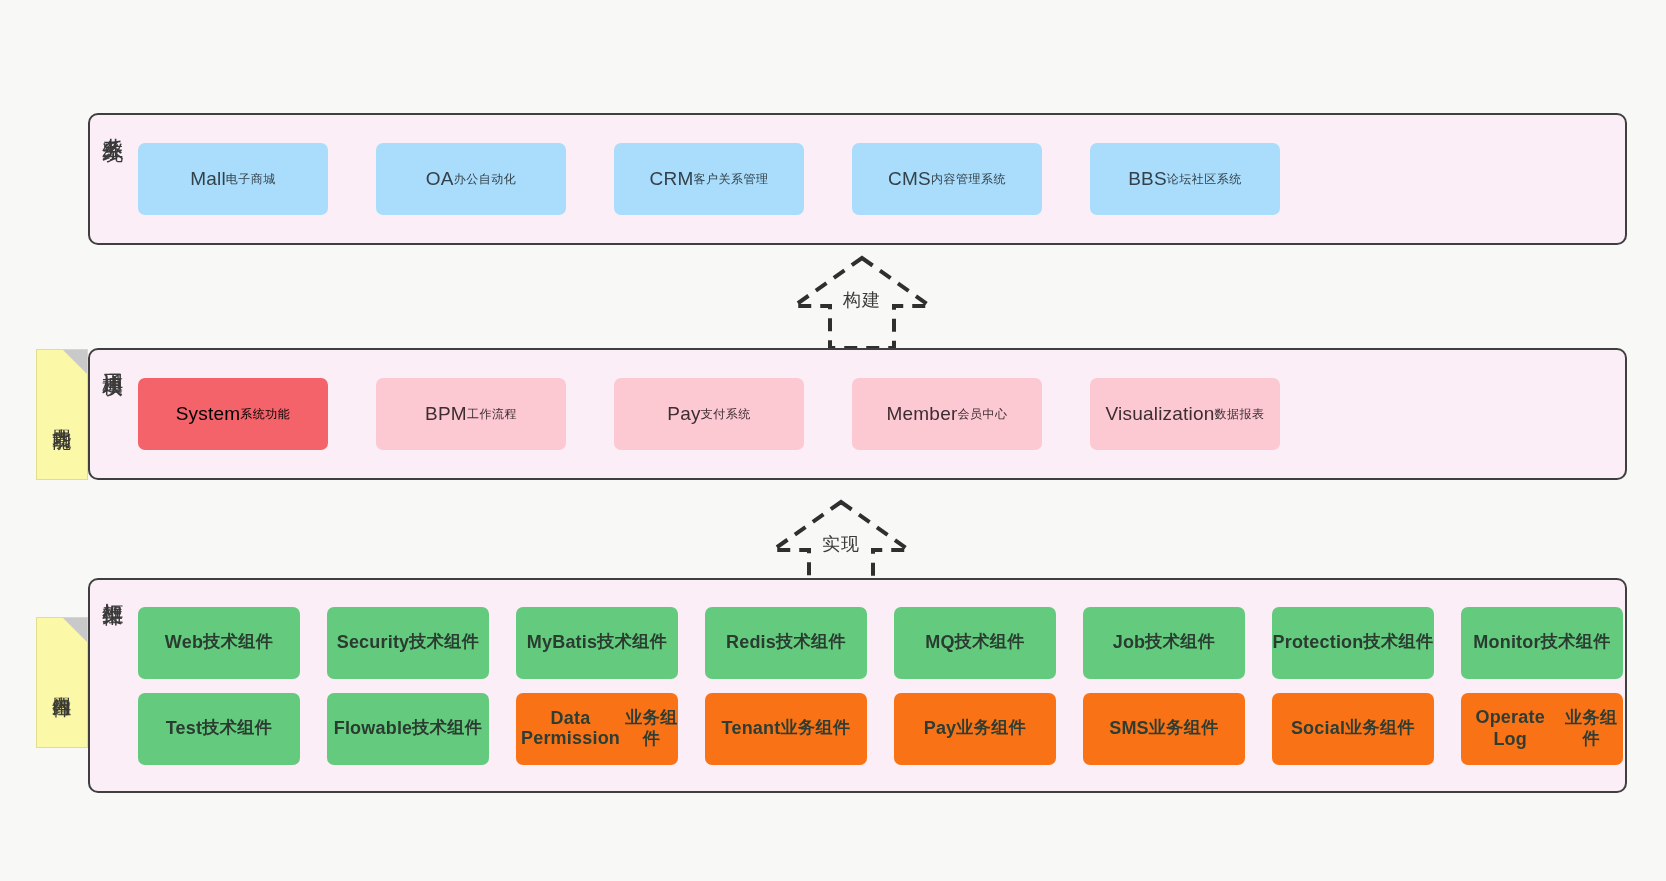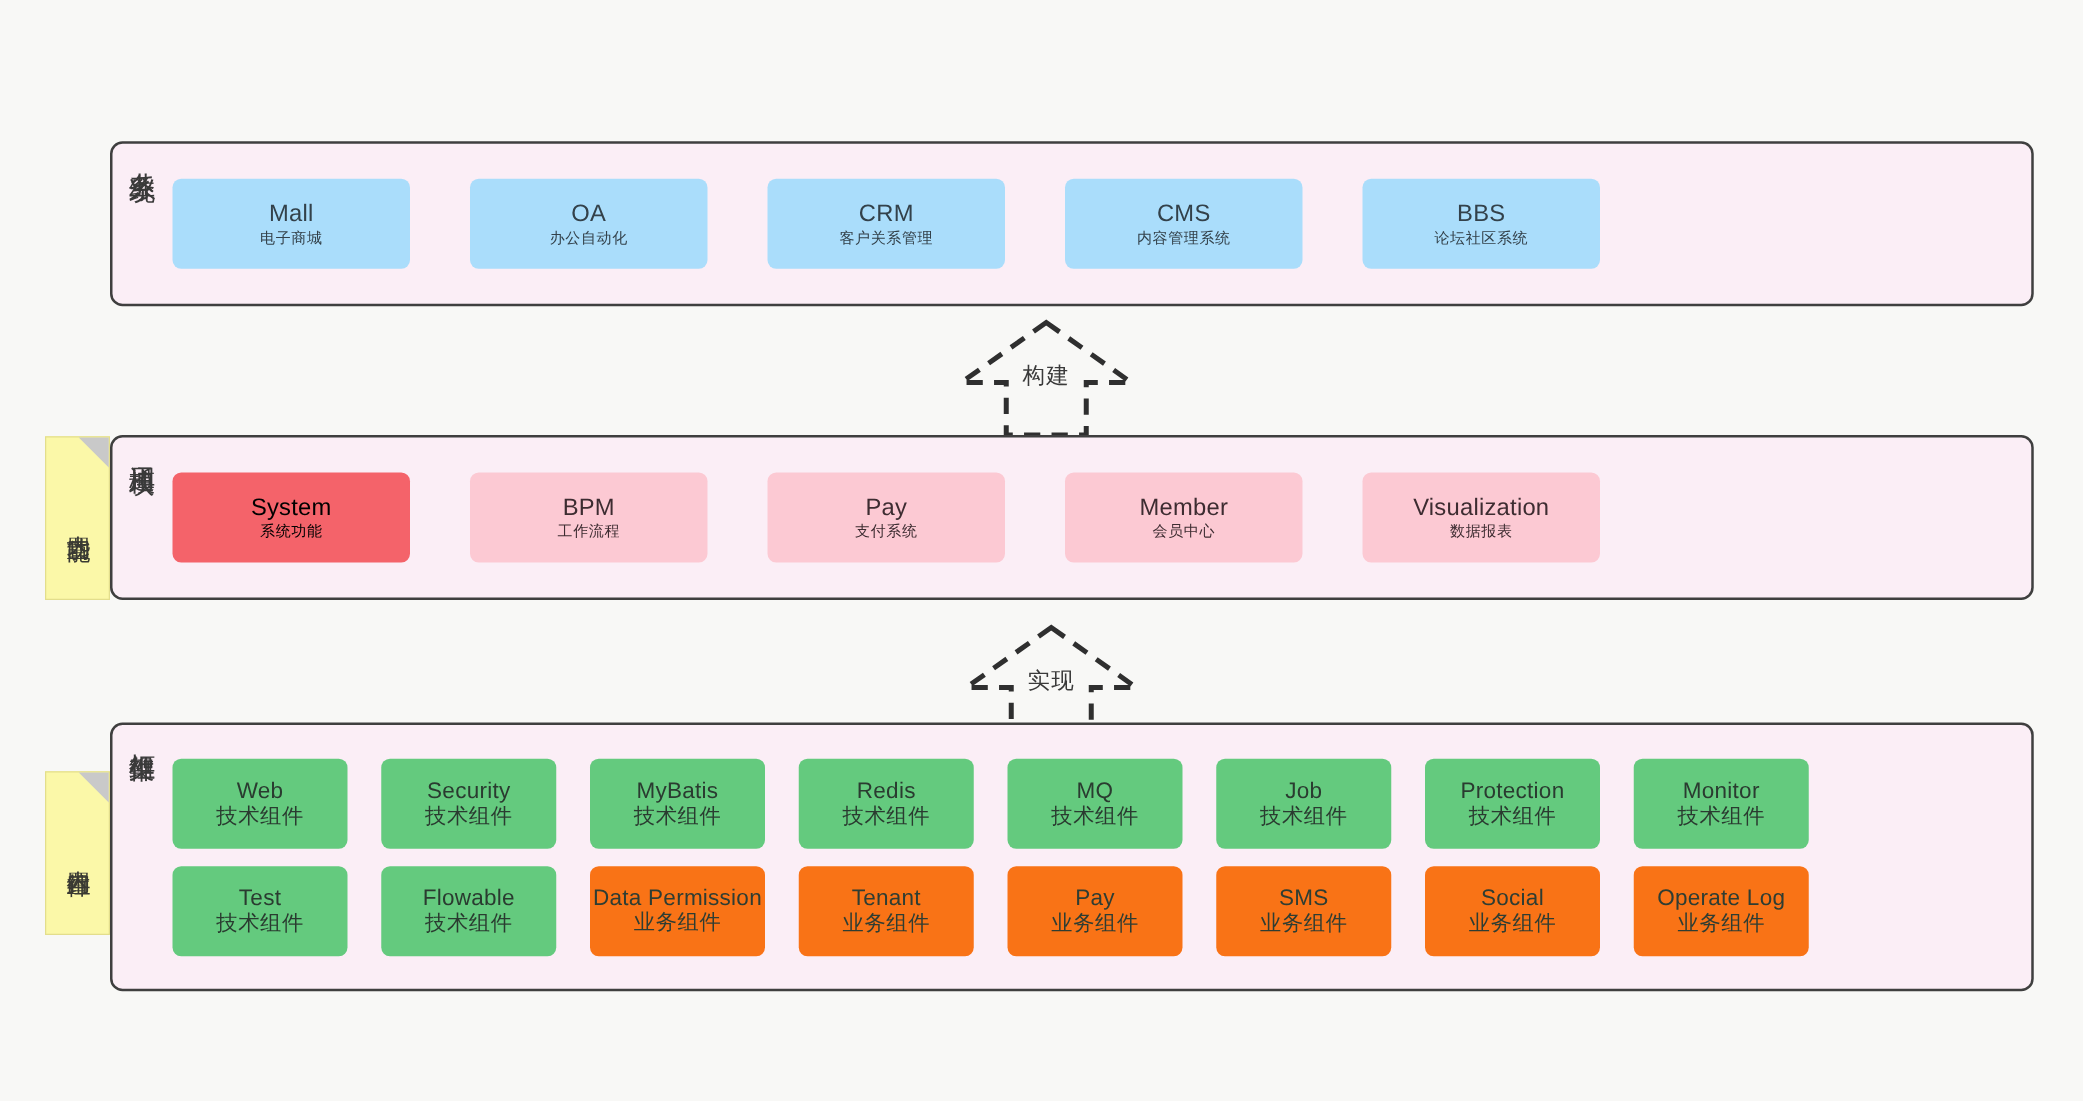--- a/index.html
+++ b/index.html
@@ -61,21 +61,21 @@
     align-items: stretch;
     justify-content: flex-start;
     gap: 0;
   }
 
   
   .card {
     box-sizing: border-box;
     border-radius: 7px;
     display: flex;
-    flex-direction: column;
+    flex-direction: row;
     align-items: center;
     justify-content: center;
     text-align: center;
     color: #2f3b36;
     line-height: 1.18;
     overflow: hidden;
   }
   .card .en {
     font-size: 19px;
     letter-spacing: 0.2px;
@@ -110,21 +110,21 @@
     width: 190px; height: 72px; margin-right: 48px;
   }
   #layer-module .card:last-child { margin-right: 0; }
 
   
   #layer-framework {
     left: 88px;  top: 578px;  width: 1539px; height: 215px;
   }
   #layer-framework .layer-body { padding: 0 12px 0 2px; }
   #layer-framework .card {
-    width: 140px; height: 72px; margin-right: 27px;
+    width: 162px; height: 72px; margin-right: 27px; font-weight: bold;
   }
   #layer-framework .card:last-child { margin-right: 0; }
   #layer-framework .card .en { font-size: 18px; }
   #layer-framework .card .cn { font-size: 17px; }
   #layer-framework .card.wrap .en { line-height: 1.1; }
 
   
   .note {
     position: absolute;
     box-sizing: border-box;
@@ -162,21 +162,21 @@
     left: 50%;
     transform: translateX(-50%);
     top: 36px;
     font-size: 18px;
     color: #3a3a3a;
     background: transparent;
     padding: 0 2px;
     white-space: nowrap;
     letter-spacing: 1px;
   }
-  #arrow-build   { left: 747px; top: 252px; }
+  #arrow-build   { left: 772px; top: 252px; }
   #arrow-realize { left: 751px; top: 496px; }
 </style>
 </head>
 <body>
 
 <div class="layer" id="layer-business">
   <div class="layer-label">业务系统</div>
   <div class="layer-body">
     <div class="card blue">
       <span class="en">Mall</span>

